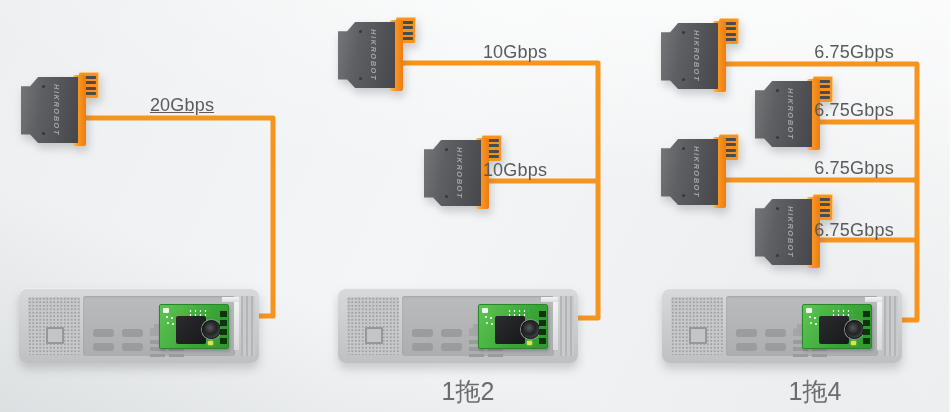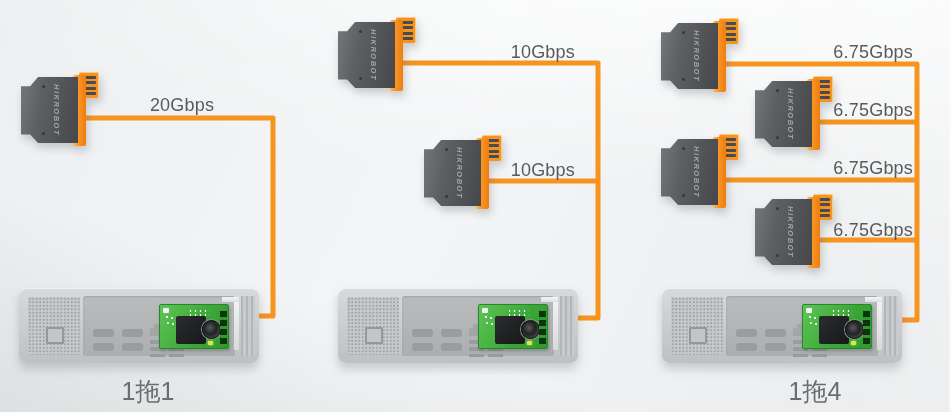--- a/index.html
+++ b/index.html
@@ -32,22 +32,22 @@
   .cam-bar{position:absolute;left:52px;top:3px;width:13px;height:71px;border-radius:2px;
     background:linear-gradient(90deg,#FDBA55 0%,#F89422 45%,#EE7C10 100%);}
   .cam-fins{position:absolute;left:58px;top:0;width:20px;height:26px;border-radius:2px;
     background:#F69220;border-top:1px solid #ffc87e;border-right:1px solid #ffc87e;
     box-sizing:border-box;padding:3px 2px 3px 6px;
     display:flex;flex-direction:column;justify-content:space-between;}
   .cam-fins i{display:block;height:3px;background:#4A4B4D;border-radius:1px;}
 
   
   .bw{position:absolute;z-index:3;font-size:18px;line-height:1.05;color:#595A5C;letter-spacing:.2px;}
-  .bw.center{text-align:center;}
-  .bw.right{text-align:right;}
+  .bw.center{text-align:center;text-decoration:underline;}
+  .bw.right{text-align:center;}
   .caption{position:absolute;top:375px;width:180px;text-align:center;z-index:3;
     font-size:25px;color:#6B6C6F;}
 
   
   .pc{position:absolute;top:288px;width:240px;height:74px;border-radius:8px;z-index:2;
     background:linear-gradient(180deg,#d7d9da 0%,#c9cbcc 55%,#bec0c1 100%);
     border-top:1px solid rgba(255,255,255,.75);
     box-shadow:0 6px 10px rgba(100,105,108,.28);}
   .pc-vent{position:absolute;left:9px;top:8px;width:52px;height:58px;border-radius:2px;
     background-color:#c6c8c9;
@@ -148,21 +148,20 @@
         <span class="chip"></span>
         <span class="pins"></span>
         <span class="dots"></span>
         <span class="hs"></span>
         <span class="conn"></span>
         <span class="edge"></span>
         <span class="led"></span>
       </div>
     </div>
 
-    <div class="caption" style="left:58px">1拖1</div>
   </div>
 
   <div class="panel">
 
     <div class="camera" style="left:338px;top:17px">
       <div class="cam-fins">
           <i></i>
           <i></i>
           <i></i>
           <i></i>
@@ -214,20 +213,21 @@
         <span class="chip"></span>
         <span class="pins"></span>
         <span class="dots"></span>
         <span class="hs"></span>
         <span class="conn"></span>
         <span class="edge"></span>
         <span class="led"></span>
       </div>
     </div>
 
+    <div class="caption" style="left:378px">1拖2</div>
   </div>
 
   <div class="panel">
 
     <div class="camera" style="left:661px;top:18px">
       <div class="cam-fins">
           <i></i>
           <i></i>
           <i></i>
           <i></i>

